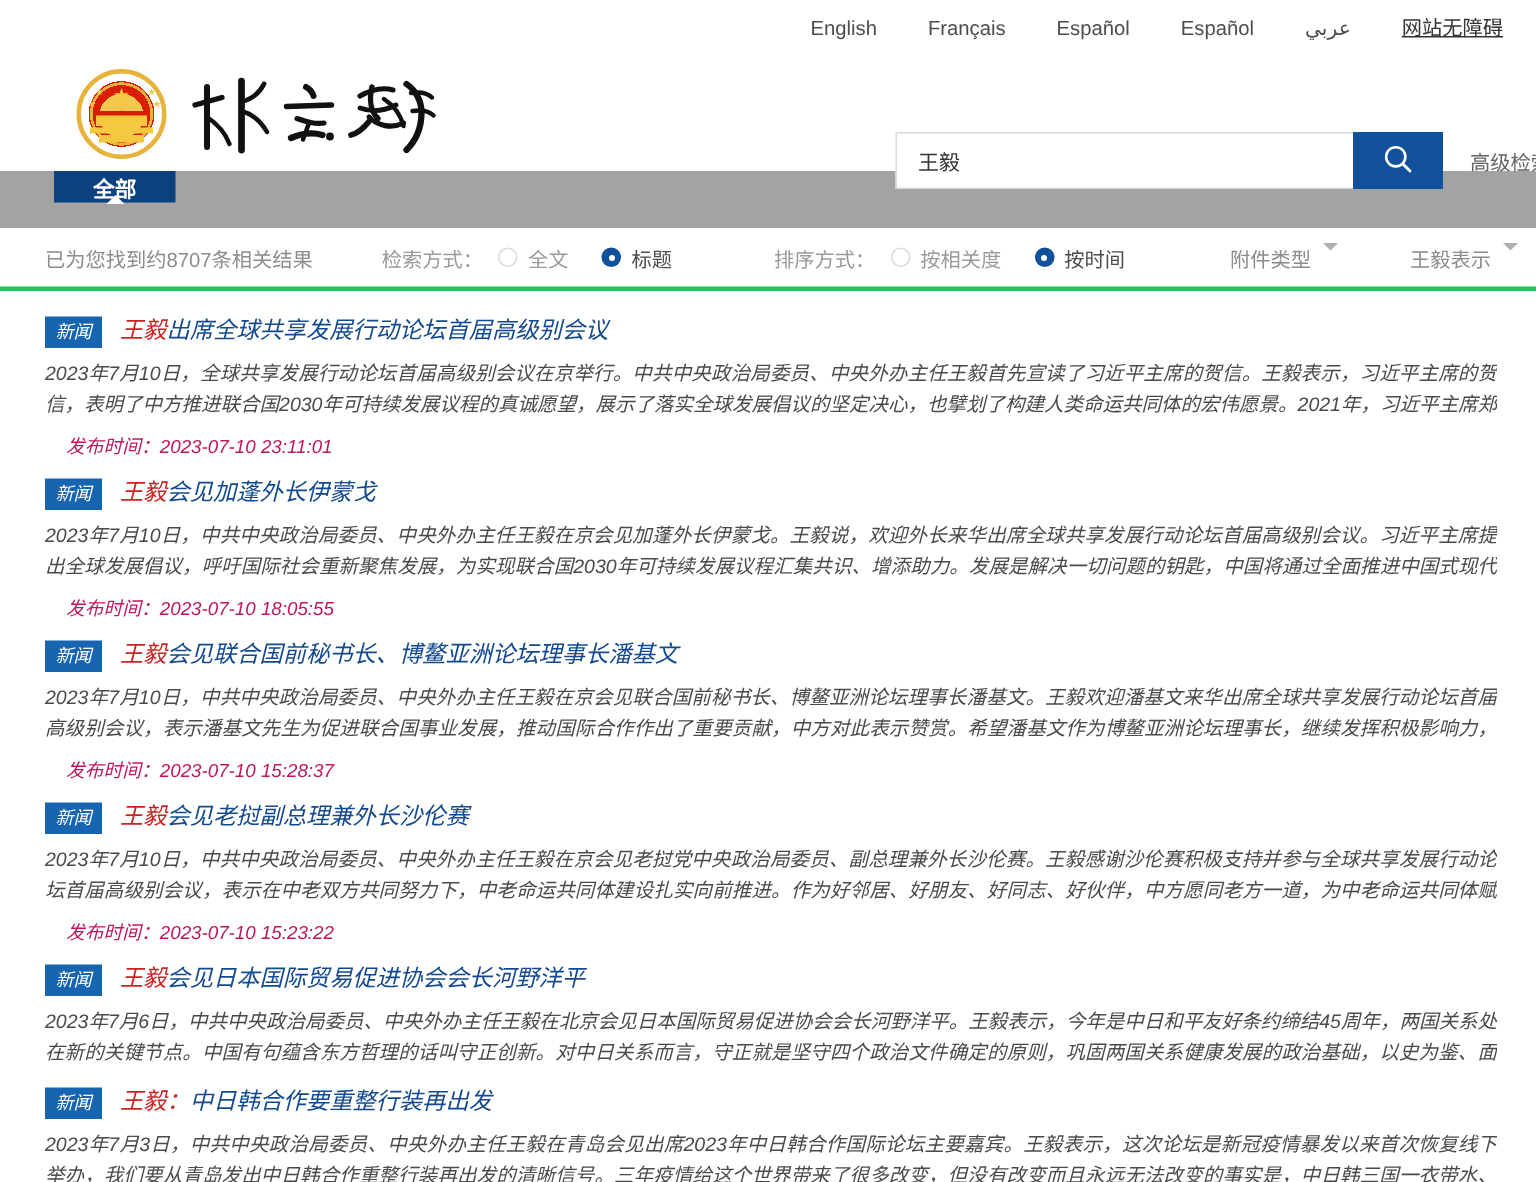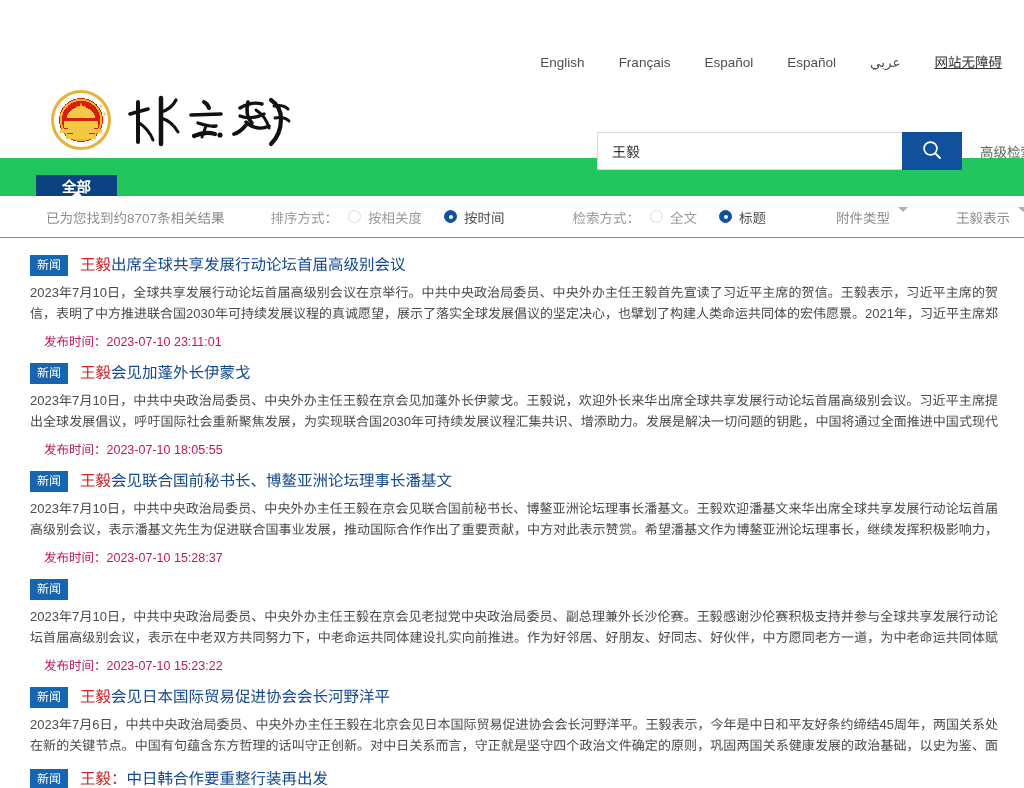--- a/index.html
+++ b/index.html
@@ -14,21 +14,20 @@
   }
 
   
   .lang-bar {
     height: 38px;
     display: flex;
     align-items: flex-start;
     justify-content: flex-end;
     padding-right: 14px;
     gap: 0;
-    margin-top: 44px;
   }
   .lang-item {
     font-size: 13.5px;
     color: #4d4d4d;
     padding: 0 17px;
     line-height: 38px;
     cursor: pointer;
     white-space: nowrap;
   }
   .lang-item.cn { color: #333; padding-right: 8px; text-decoration: underline; }
@@ -133,23 +132,23 @@
     margin-left: 18px;
     font-size: 13.5px;
     color: #666;
     cursor: pointer;
     white-space: nowrap;
   }
 
   
   .nav-bar {
     height: 38px;
-    background: #22c55e;
-    display: flex;
-    align-items: flex-end;
+    background: #a3a3a3;
+    display: flex;
+    align-items: flex-start;
     padding-left: 36px;
   }
   .nav-tab {
     color: #ffffff;
     font-size: 14.5px;
     font-weight: bold;
     padding: 0 26px;
     display: flex; align-items: center;
     cursor: pointer;
     position: relative;
@@ -165,22 +164,22 @@
     border-left: 6px solid transparent;
     border-right: 6px solid transparent;
     border-bottom: 6px solid #ffffff;
   }
 
   
   .filter-bar {
     height: 42px;
     display: flex;
     align-items: center;
-    padding-left: 46px;
-    border-bottom: 1px solid #22c55e;
+    padding-left: 30px;
+    border-bottom: 3px solid #22c55e;
     font-size: 13.5px;
     color: #8c8c8c;
     white-space: nowrap;
   }
   .result-count { color: #8c8c8c; font-size: 13.5px; }
   .filter-group {
     display: flex; align-items: center;
     margin-left: 46px;
   }
   .filter-label { color: #9a9a9a; margin-right: 10px; }
@@ -224,20 +223,21 @@
     width: 0; height: 0;
     border-left: 5px solid transparent;
     border-right: 5px solid transparent;
     border-top: 5px solid #b0b0b0;
   }
 
   
   .results { padding: 8px 26px 0 30px; }
   .result {
     padding: 9px 0 4px 0;
+    font-style: italic;
   }
   .res-head {
     display: flex;
     align-items: center;
     margin-bottom: 6px;
   }
   .badge {
     background: #1765b0;
     color: #fff;
     font-size: 12px;
@@ -348,43 +348,43 @@
 <div class="nav-bar">
   <div class="nav-tab active">
     <span>全部</span>
   </div>
 </div>
 
 <div class="filter-bar">
   <span class="result-count">已为您找到约8707条相关结果</span>
 
   <div class="filter-group">
+    <span class="filter-label">检索方式：</span>
+    <span class="radio-opt">
+      <span class="radio"></span>
+      <span class="txt">全文</span>
+    </span>
+    <span class="radio-opt sel">
+      <span class="radio on"></span>
+      <span class="txt">标题</span>
+    </span>
+  </div>
+
+  <div class="filter-group">
     <span class="filter-label">排序方式：</span>
     <span class="radio-opt">
       <span class="radio"></span>
       <span class="txt">按相关度</span>
     </span>
     <span class="radio-opt sel">
       <span class="radio on"></span>
       <span class="txt">按时间</span>
     </span>
   </div>
 
-  <div class="filter-group">
-    <span class="filter-label">检索方式：</span>
-    <span class="radio-opt">
-      <span class="radio"></span>
-      <span class="txt">全文</span>
-    </span>
-    <span class="radio-opt sel">
-      <span class="radio on"></span>
-      <span class="txt">标题</span>
-    </span>
-  </div>
-
   <div class="dropdown">
     <span>附件类型</span>
     <span class="caret"></span>
   </div>
 
   <div class="dropdown">
     <span>王毅表示</span>
     <span class="caret"></span>
   </div>
 </div>
@@ -414,20 +414,21 @@
       <span class="badge">新闻</span>
       <span class="res-title"><span class="hl">王毅</span><span>会见联合国前秘书长、博鳌亚洲论坛理事长潘基文</span></span>
     </div>
     <div class="res-snippet">2023年7月10日，中共中央政治局委员、中央外办主任王毅在京会见联合国前秘书长、博鳌亚洲论坛理事长潘基文。王毅欢迎潘基文来华出席全球共享发展行动论坛首届高级别会议，表示潘基文先生为促进联合国事业发展，推动国际合作作出了重要贡献，中方对此表示赞赏。希望潘基文作为博鳌亚洲论坛理事长，继续发挥积极影响力，致力于促进亚洲地区的和平发展。王毅表示，中...</div>
     <div class="res-time"><span>发布时间：</span><span>2023-07-10 15:28:37</span></div>
   </div>
 
   <div class="result">
     <div class="res-head">
       <span class="badge">新闻</span>
+      <span class="res-title"><span class="hl">王毅</span><span>会见老挝副总理兼外长沙伦赛</span></span>
     </div>
     <div class="res-snippet">2023年7月10日，中共中央政治局委员、中央外办主任王毅在京会见老挝党中央政治局委员、副总理兼外长沙伦赛。王毅感谢沙伦赛积极支持并参与全球共享发展行动论坛首届高级别会议，表示在中老双方共同努力下，中老命运共同体建设扎实向前推进。作为好邻居、好朋友、好同志、好伙伴，中方愿同老方一道，为中老命运共同体赋予新内涵，推动中老政治互信和互利合作不断取...</div>
     <div class="res-time"><span>发布时间：</span><span>2023-07-10 15:23:22</span></div>
   </div>
 
   <div class="result">
     <div class="res-head">
       <span class="badge">新闻</span>
       <span class="res-title"><span class="hl">王毅</span><span>会见日本国际贸易促进协会会长河野洋平</span></span>
     </div>

